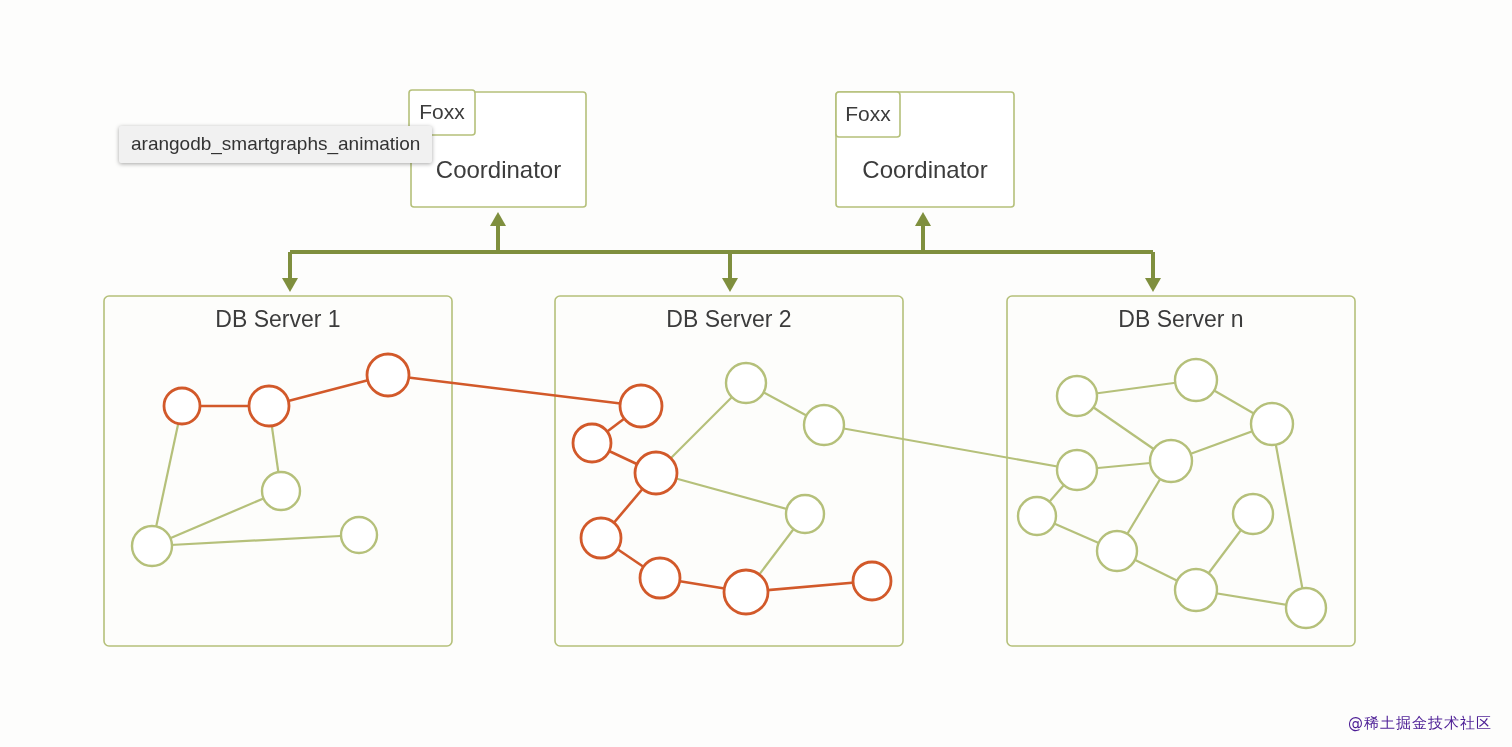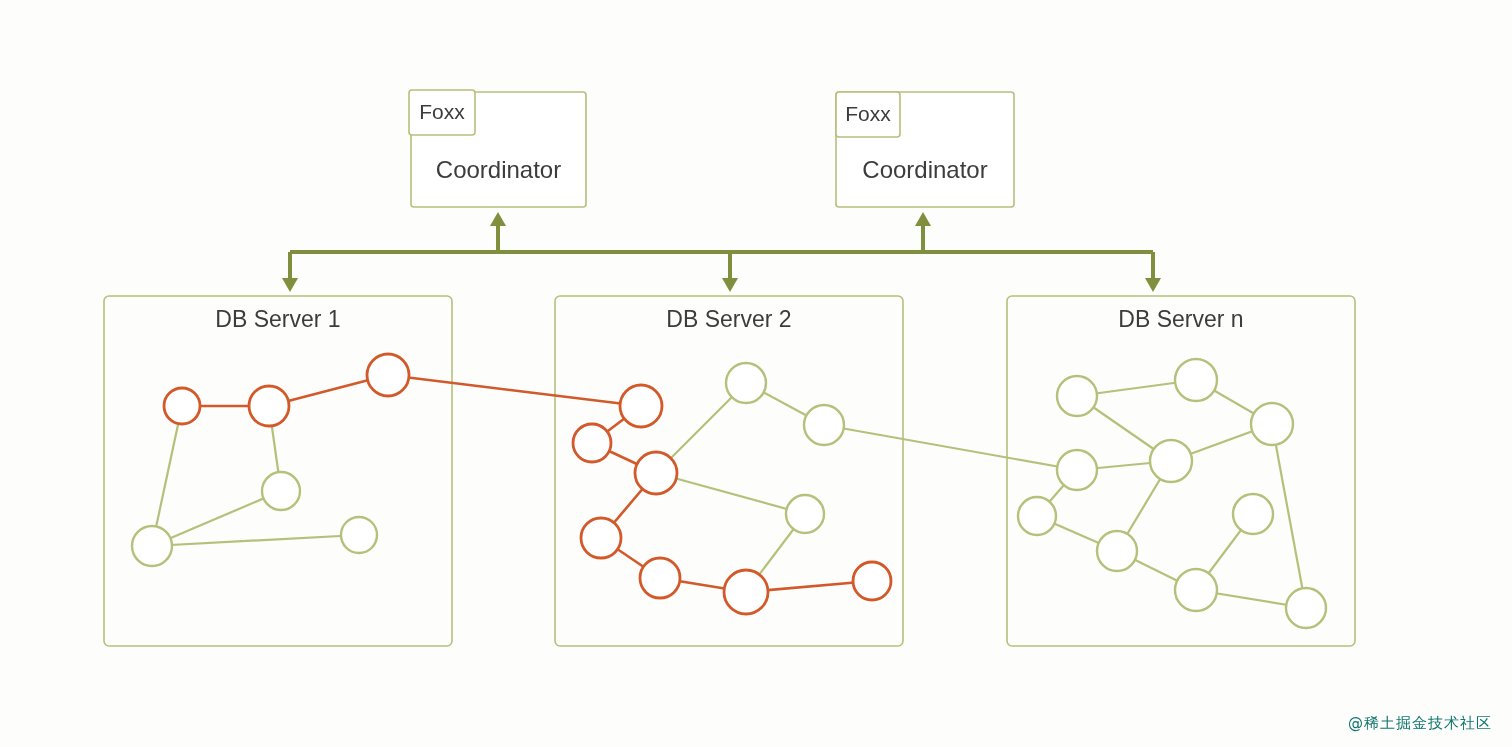--- a/index.html
+++ b/index.html
@@ -97,21 +97,21 @@
     box-shadow: 0 1px 4px rgba(0,0,0,0.35);
     white-space: nowrap;
     line-height: 1.25;
   }
   #watermark {
     position: absolute;
     right: 20px;
     bottom: 14px;
     font-family: "DejaVu Sans", sans-serif;
     font-size: 15px;
-    color: #0f766e;
+    color: #4c1d95;
     letter-spacing: 1px;
     white-space: nowrap;
   }
 </style>
 </head>
 <body>
 
 <div id="canvas">
 
   <svg id="diagram-svg" viewBox="0 0 1512 747" xmlns="http://www.w3.org/2000/svg">
@@ -215,18 +215,21 @@
         <text x="868" y="115.5" class="foxx-label">Foxx</text>
       </g>
     <g id="layer-labels">
         <text x="278" y="321" class="box-label">DB Server 1</text>
         <text x="729" y="321" class="box-label">DB Server 2</text>
         <text x="1181" y="321" class="box-label">DB Server n</text>
       </g>
 
   </svg>
 
+  <div id="tooltip">
+    <span>arangodb_smartgraphs_animation</span>
+  </div>
 
   <div id="watermark">
     <span>@稀土掘金技术社区</span>
   </div>
 
 </div>
 
 </body></html>

